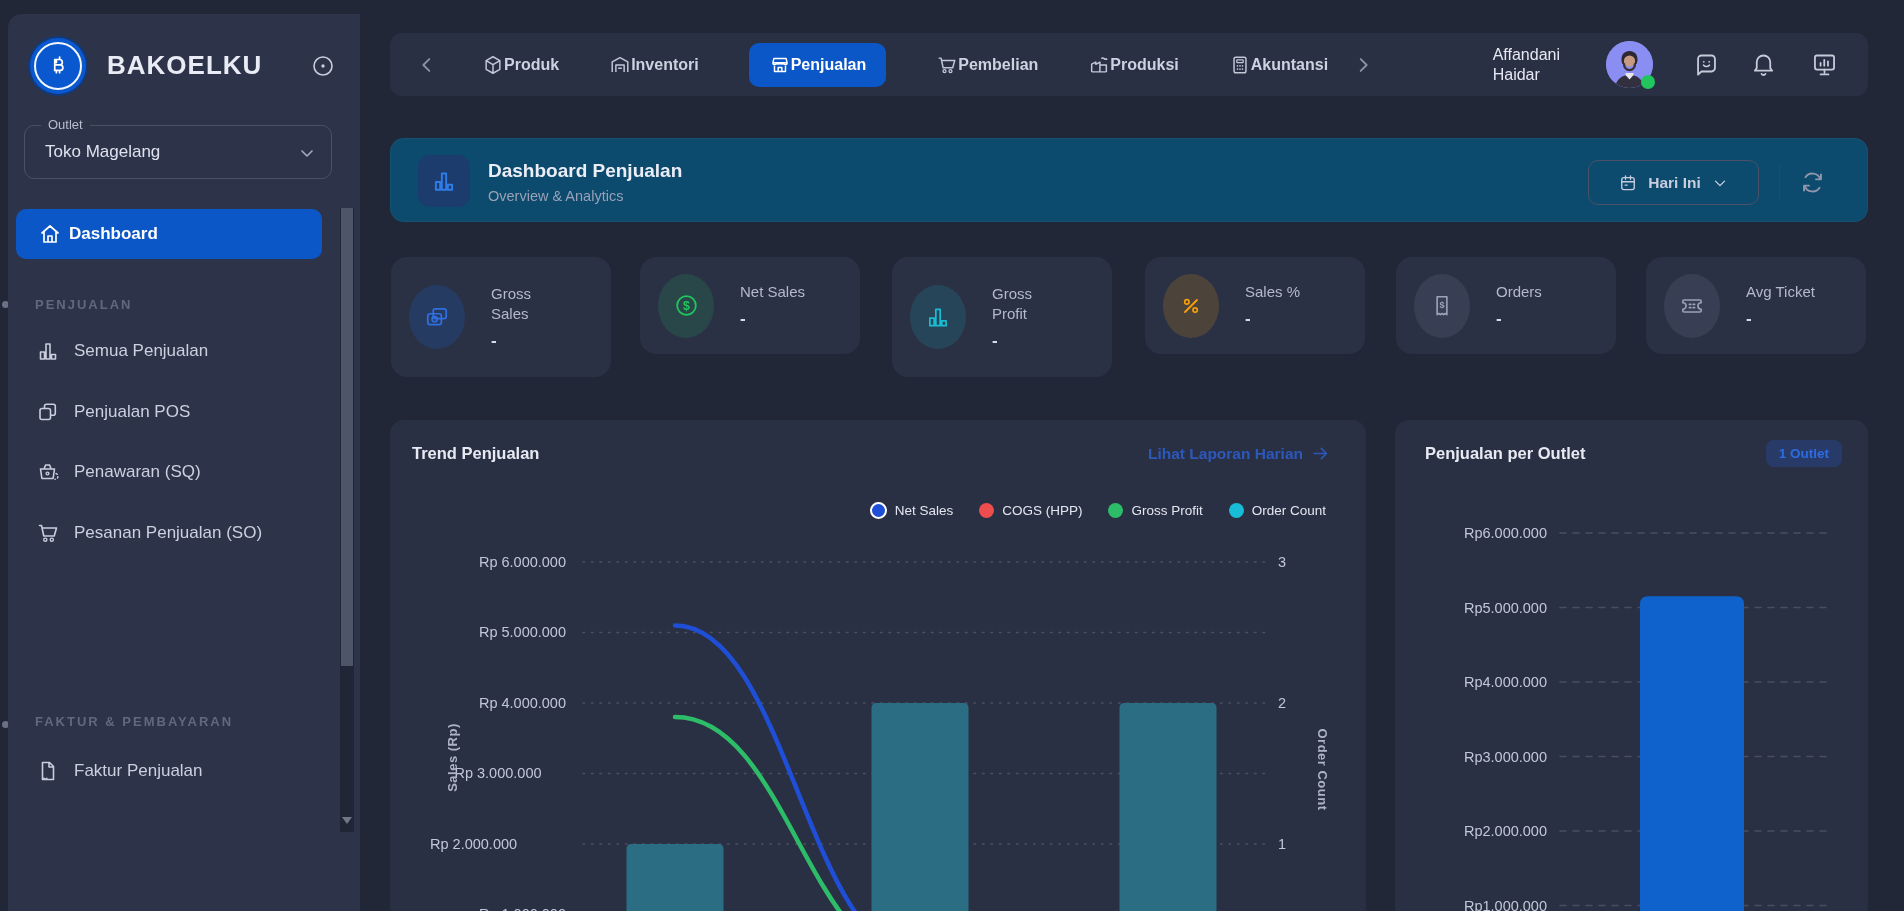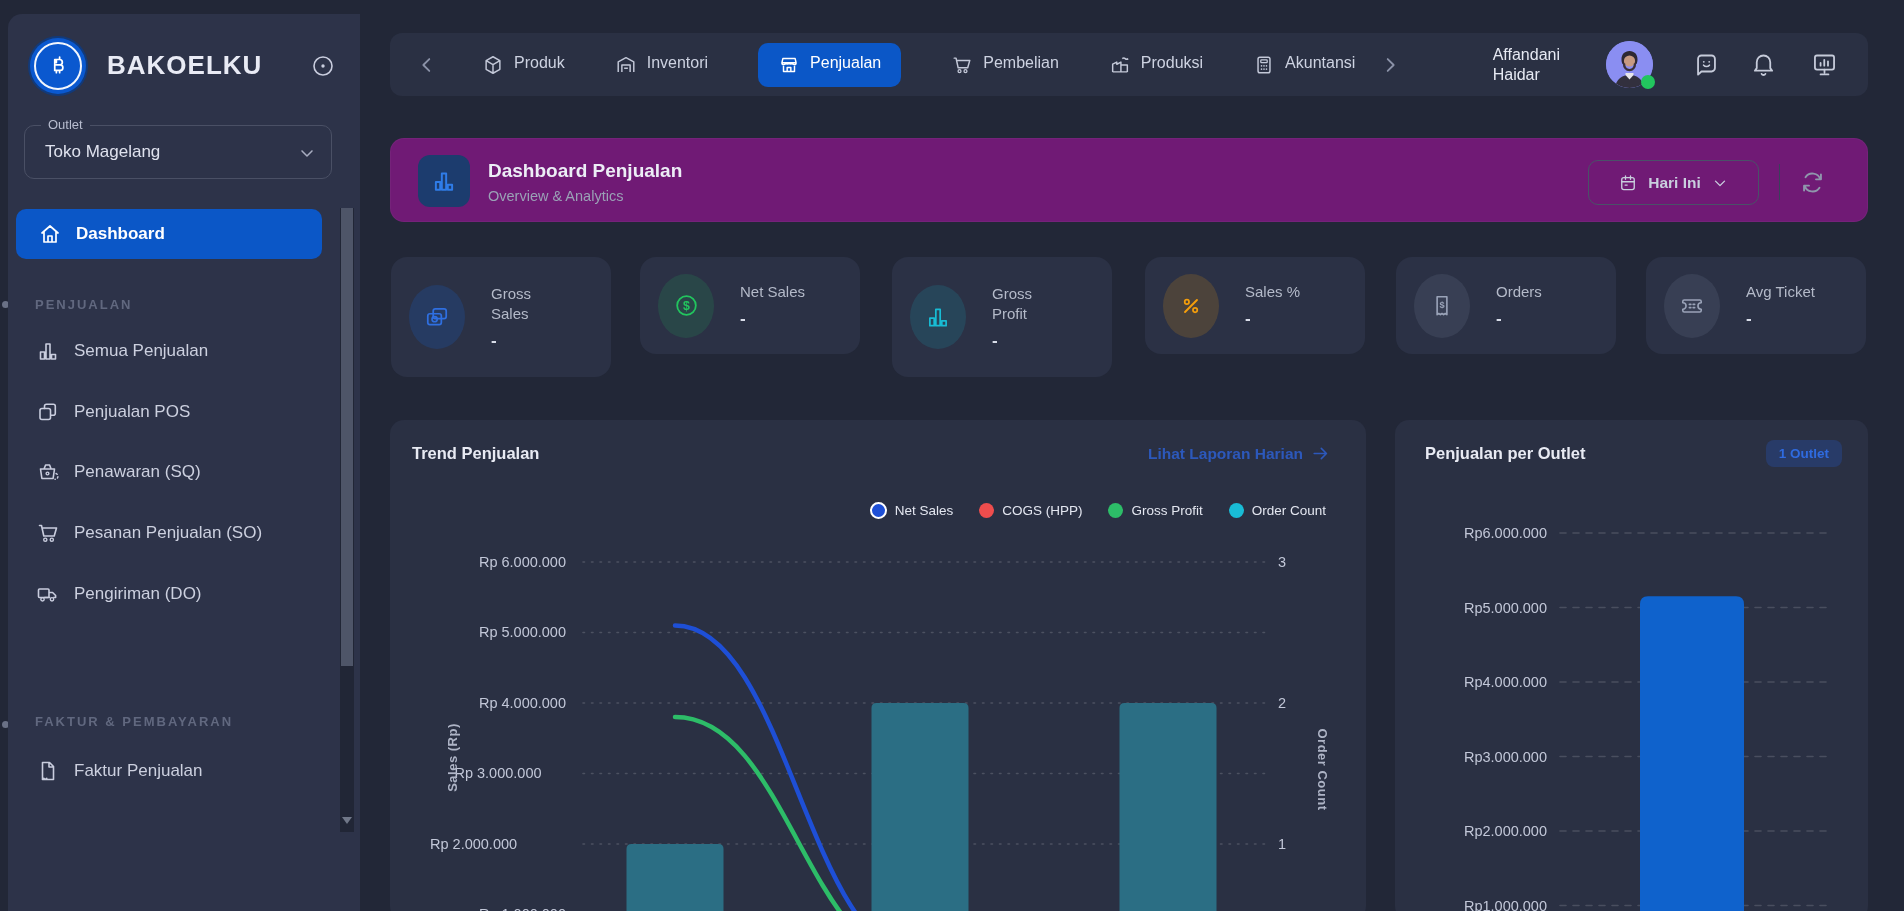--- a/index.html
+++ b/index.html
@@ -14,50 +14,50 @@
   .logo-circle { position:absolute; left:22px; top:24px; width:56px; height:56px; border-radius:50%; background:#0a58cf; display:flex; align-items:center; justify-content:center; box-shadow:0 0 0 2px #123a7a; }
   .logo-ring { position:absolute; inset:4px; border:2px solid rgba(255,255,255,.95); border-radius:50%; }
   .brand { position:absolute; left:99px; top:36px; font-size:26px; font-weight:bold; letter-spacing:1px; color:#e9ebf5; }
   .collapse-btn { position:absolute; left:303px; top:40px; width:24px; height:24px; color:#c9cdde; cursor:pointer; }
   .outlet-box { position:absolute; left:16px; top:111px; width:308px; height:54px; border:1.4px solid #4a5065; border-radius:10px; cursor:pointer; }
   .outlet-legend { position:absolute; top:-9px; left:16px; background:#2d3349; padding:0 7px; font-size:13px; color:#b8bdcf; }
   .outlet-value { position:absolute; left:20px; top:0; line-height:52px; font-size:17px; color:#dfe2ee; }
   .outlet-chevron { position:absolute; right:14px; top:17px; color:#a8adc0; }
   .dash-item { position:absolute; left:8px; top:195px; width:306px; height:50px; background:#0b57c7; border-radius:10px; display:flex; align-items:center; cursor:pointer; }
   .dash-item .s-ico { margin-left:22px; color:#fff; }
-  .dash-item .s-label { margin-left:14px; font-size:17px; font-weight:600; color:#fff; }
+  .dash-item .s-label { margin-left:7px; font-size:17px; font-weight:600; color:#fff; }
   .s-section { position:absolute; left:27px; font-size:13px; font-weight:bold; letter-spacing:2px; color:#61687f; }
   .s-item { position:absolute; left:8px; width:306px; height:44px; display:flex; align-items:center; cursor:pointer; border-radius:10px; }
   .s-item .s-ico { margin-left:20px; color:#c9cdde; }
   .s-item .s-label { margin-left:14px; font-size:17px; color:#ccd0df; }
   .s-ico { width:24px; height:24px; flex:0 0 24px; }
   .upgrade-btn { position:absolute; left:21px; top:832px; width:299px; height:48px; border-radius:14px; background:linear-gradient(90deg,#fdc70f,#fe9902); display:flex; align-items:center; justify-content:center; gap:14px; cursor:pointer; }
   .upgrade-btn .u-label { font-size:16px; font-weight:bold; letter-spacing:2.5px; color:#fff; }
   .sb-track { position:absolute; left:332px; top:194px; width:14px; height:624px; background:#212636; }
   .sb-thumb { position:absolute; left:1px; top:0; width:12px; height:458px; background:#4e5568; cursor:grab; }
   .sb-arrow { position:absolute; left:2px; bottom:8px; width:0; height:0; border-left:5px solid transparent; border-right:5px solid transparent; border-top:7px solid #707788; }
 
   
   .topnav { position:absolute; left:390px; top:33px; width:1478px; height:63px; background:#2a3043; border-radius:12px; display:flex; align-items:center; padding:0 30px 0 26px; }
   .nav-chevron { color:#8b92a8; width:22px; height:22px; cursor:pointer; flex:0 0 auto; }
   .nav-items { display:flex; align-items:center; gap:50px; margin-left:44px; }
-  .nav-item { display:flex; gap:10px; color:#cdd2e1; font-size:16px; font-weight:400; cursor:pointer; white-space:nowrap; }
+  .nav-item { display:flex; align-items:center; color:#cdd2e1; font-size:16px; font-weight:700; cursor:pointer; white-space:nowrap; }
   .nav-item .n-ico { width:22px; height:22px; color:#c3c8d8; }
   .nav-item.active { background:#0b57c7; color:#fff; border-radius:10px; padding:11px 20px; }
   .nav-item.active .n-ico { color:#fff; }
   .nav-right-chevron { margin-left:24px; }
   .user-name { margin-left:auto; font-size:16px; line-height:20px; color:#e6e9f3; }
   .avatar { position:relative; margin-left:46px; width:47px; height:47px; border-radius:50%; background:#8a8ef2; overflow:visible; cursor:pointer; flex:0 0 auto; }
   .avatar svg { border-radius:50%; }
   .status-dot { position:absolute; right:-2px; bottom:-1px; width:14px; height:14px; border-radius:50%; background:#22c55e; }
   .top-ico { width:27px; height:27px; color:#c6cbda; cursor:pointer; flex:0 0 auto; }
   .ml40 { margin-left:40px; } .ml30 { margin-left:30px; } .ml34 { margin-left:34px; }
 
   
-  .header-card { position:absolute; left:390px; top:138px; width:1478px; height:84px; background:#701a75; border-radius:14px; border:1px solid rgba(255,255,255,.04); }
+  .header-card { position:absolute; left:390px; top:138px; width:1478px; height:84px; background:#0c4a6e; border-radius:14px; border:1px solid rgba(255,255,255,.04); }
   .hdr-ico { position:absolute; left:27px; top:16px; width:52px; height:52px; border-radius:12px; background:#1c3c6e; color:#2f7ce8; display:flex; align-items:center; justify-content:center; }
   .hdr-title { position:absolute; left:97px; top:21px; font-size:19px; font-weight:bold; color:#eceef6; }
   .hdr-sub { position:absolute; left:97px; top:49px; font-size:14.5px; color:#9aa1b6; }
   .period-btn { position:absolute; left:1197px; top:21px; width:171px; height:45px; border:1.5px solid #4a5168; border-radius:10px; display:flex; align-items:center; justify-content:center; gap:10px; color:#c9cede; cursor:pointer; }
   .period-btn .p-label { font-size:15.5px; font-weight:600; }
   .hdr-sep { position:absolute; left:1388px; top:25px; width:1px; height:36px; background:#3a415a; }
   .refresh-btn { position:absolute; left:1408px; top:30px; width:27px; height:27px; color:#8f96ac; cursor:pointer; }
 
   
   .kpi { position:absolute; top:257px; width:220px; background:#2b3145; border-radius:16px; display:flex; align-items:center; padding:0 18px; }
@@ -158,31 +158,20 @@
   </div>
   <div class="s-item" style="top:497px">
     <span class="s-ico">
       <svg viewBox="0 0 24 24" width="24" height="24">
           <path d="M3.5 4.5h2l2.3 10.5h10.4l2.3-8H6.3" stroke="currentColor" stroke-width="1.6" fill="none" stroke-linecap="round" stroke-linejoin="round"></path>
           <circle cx="9.3" cy="18.7" r="1.6" stroke="currentColor" stroke-width="1.4" fill="none"></circle>
           <circle cx="15.8" cy="18.7" r="1.6" stroke="currentColor" stroke-width="1.4" fill="none"></circle>
         </svg>
     </span>
     <span class="s-label">Pesanan Penjualan (SO)</span>
-  </div>
-  <div class="s-item" style="top:558px">
-    <span class="s-ico">
-      <svg viewBox="0 0 24 24" width="24" height="24">
-          <rect x="2.5" y="7" width="10.5" height="8.5" rx="1" stroke="currentColor" stroke-width="1.6" fill="none"></rect>
-          <path d="M13 10.5h3.6l3 3v2h-2.4M8.3 15.5h5.9" stroke="currentColor" stroke-width="1.6" fill="none" stroke-linejoin="round"></path>
-          <circle cx="6.5" cy="17.3" r="1.7" stroke="currentColor" stroke-width="1.4" fill="none"></circle>
-          <circle cx="16" cy="17.3" r="1.7" stroke="currentColor" stroke-width="1.4" fill="none"></circle>
-        </svg>
-    </span>
-    <span class="s-label">Pengiriman (DO)</span>
   </div>
 
   <div class="s-section" style="top:700px">FAKTUR &amp; PEMBAYARAN</div>
 
   <div class="s-item" style="top:735px">
     <span class="s-ico">
       <svg viewBox="0 0 24 24" width="24" height="24">
           <path d="M6.5 3.5h7l4 4v13h-11v-17zM13 3.5V8h4.5M6.5 20.5l1.4-1.2 1.4 1.2 1.4-1.2" stroke="currentColor" stroke-width="1.6" fill="none" stroke-linecap="round" stroke-linejoin="round"></path>
         </svg>
     </span>

